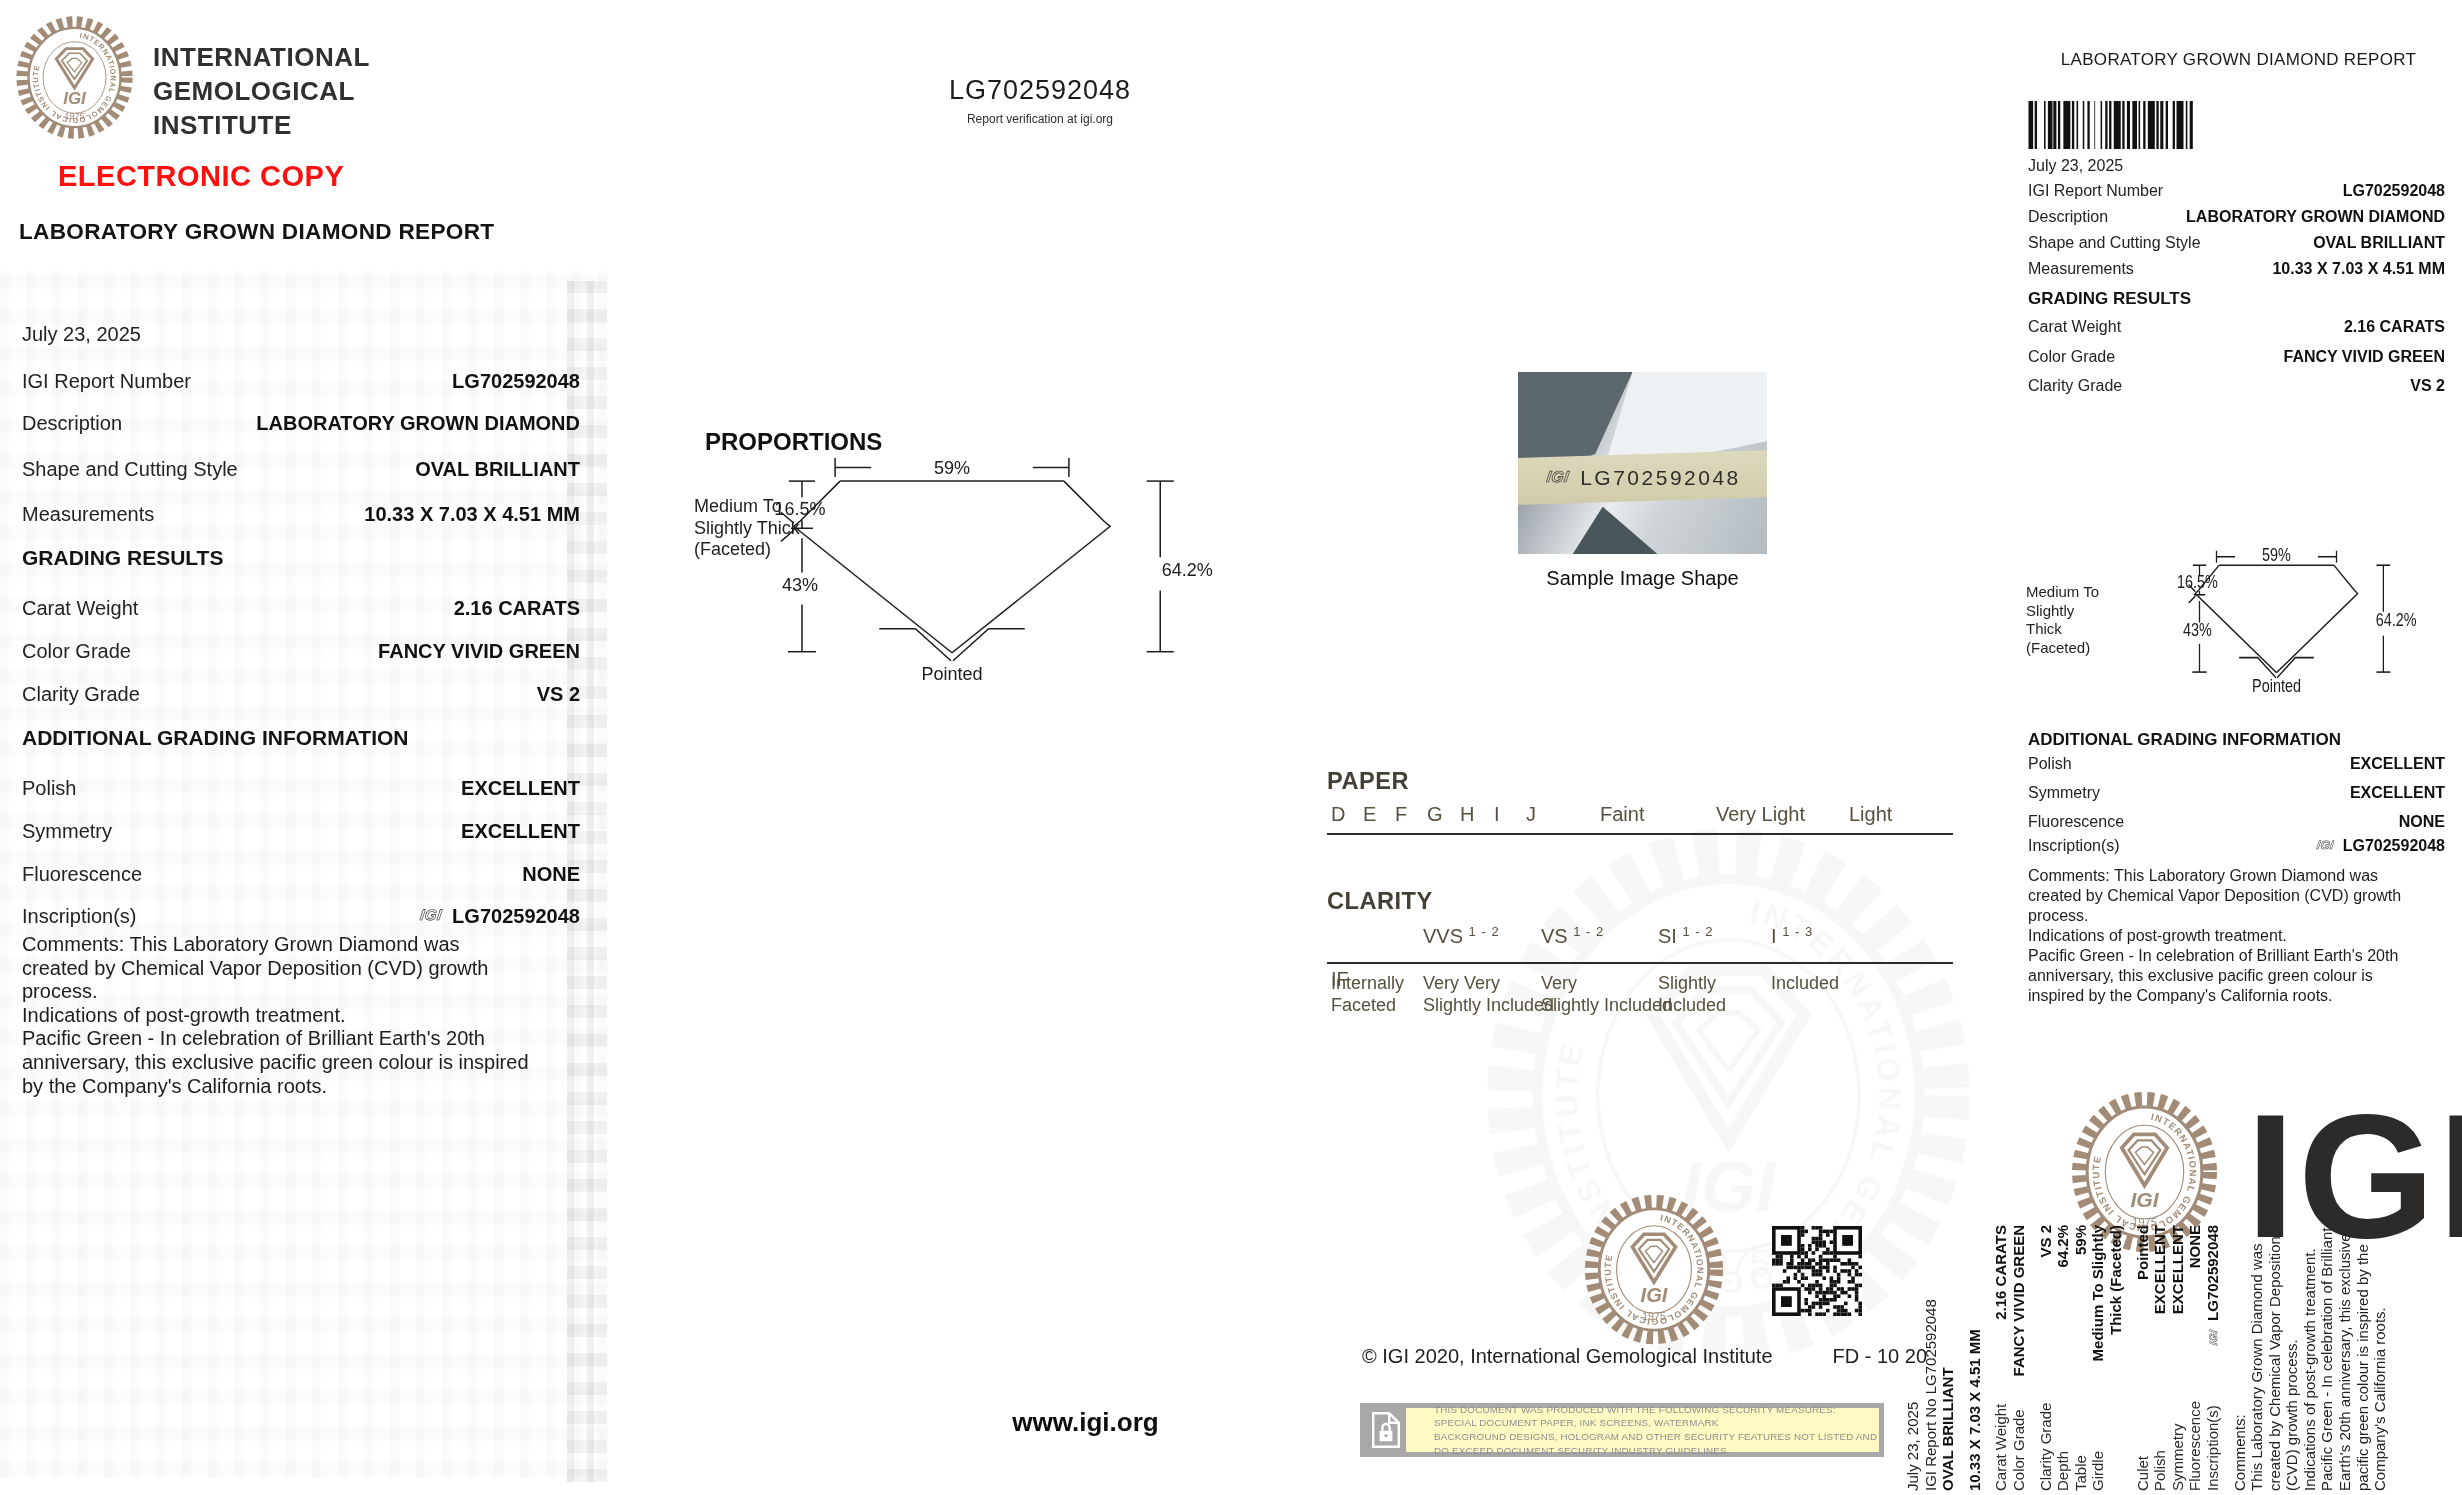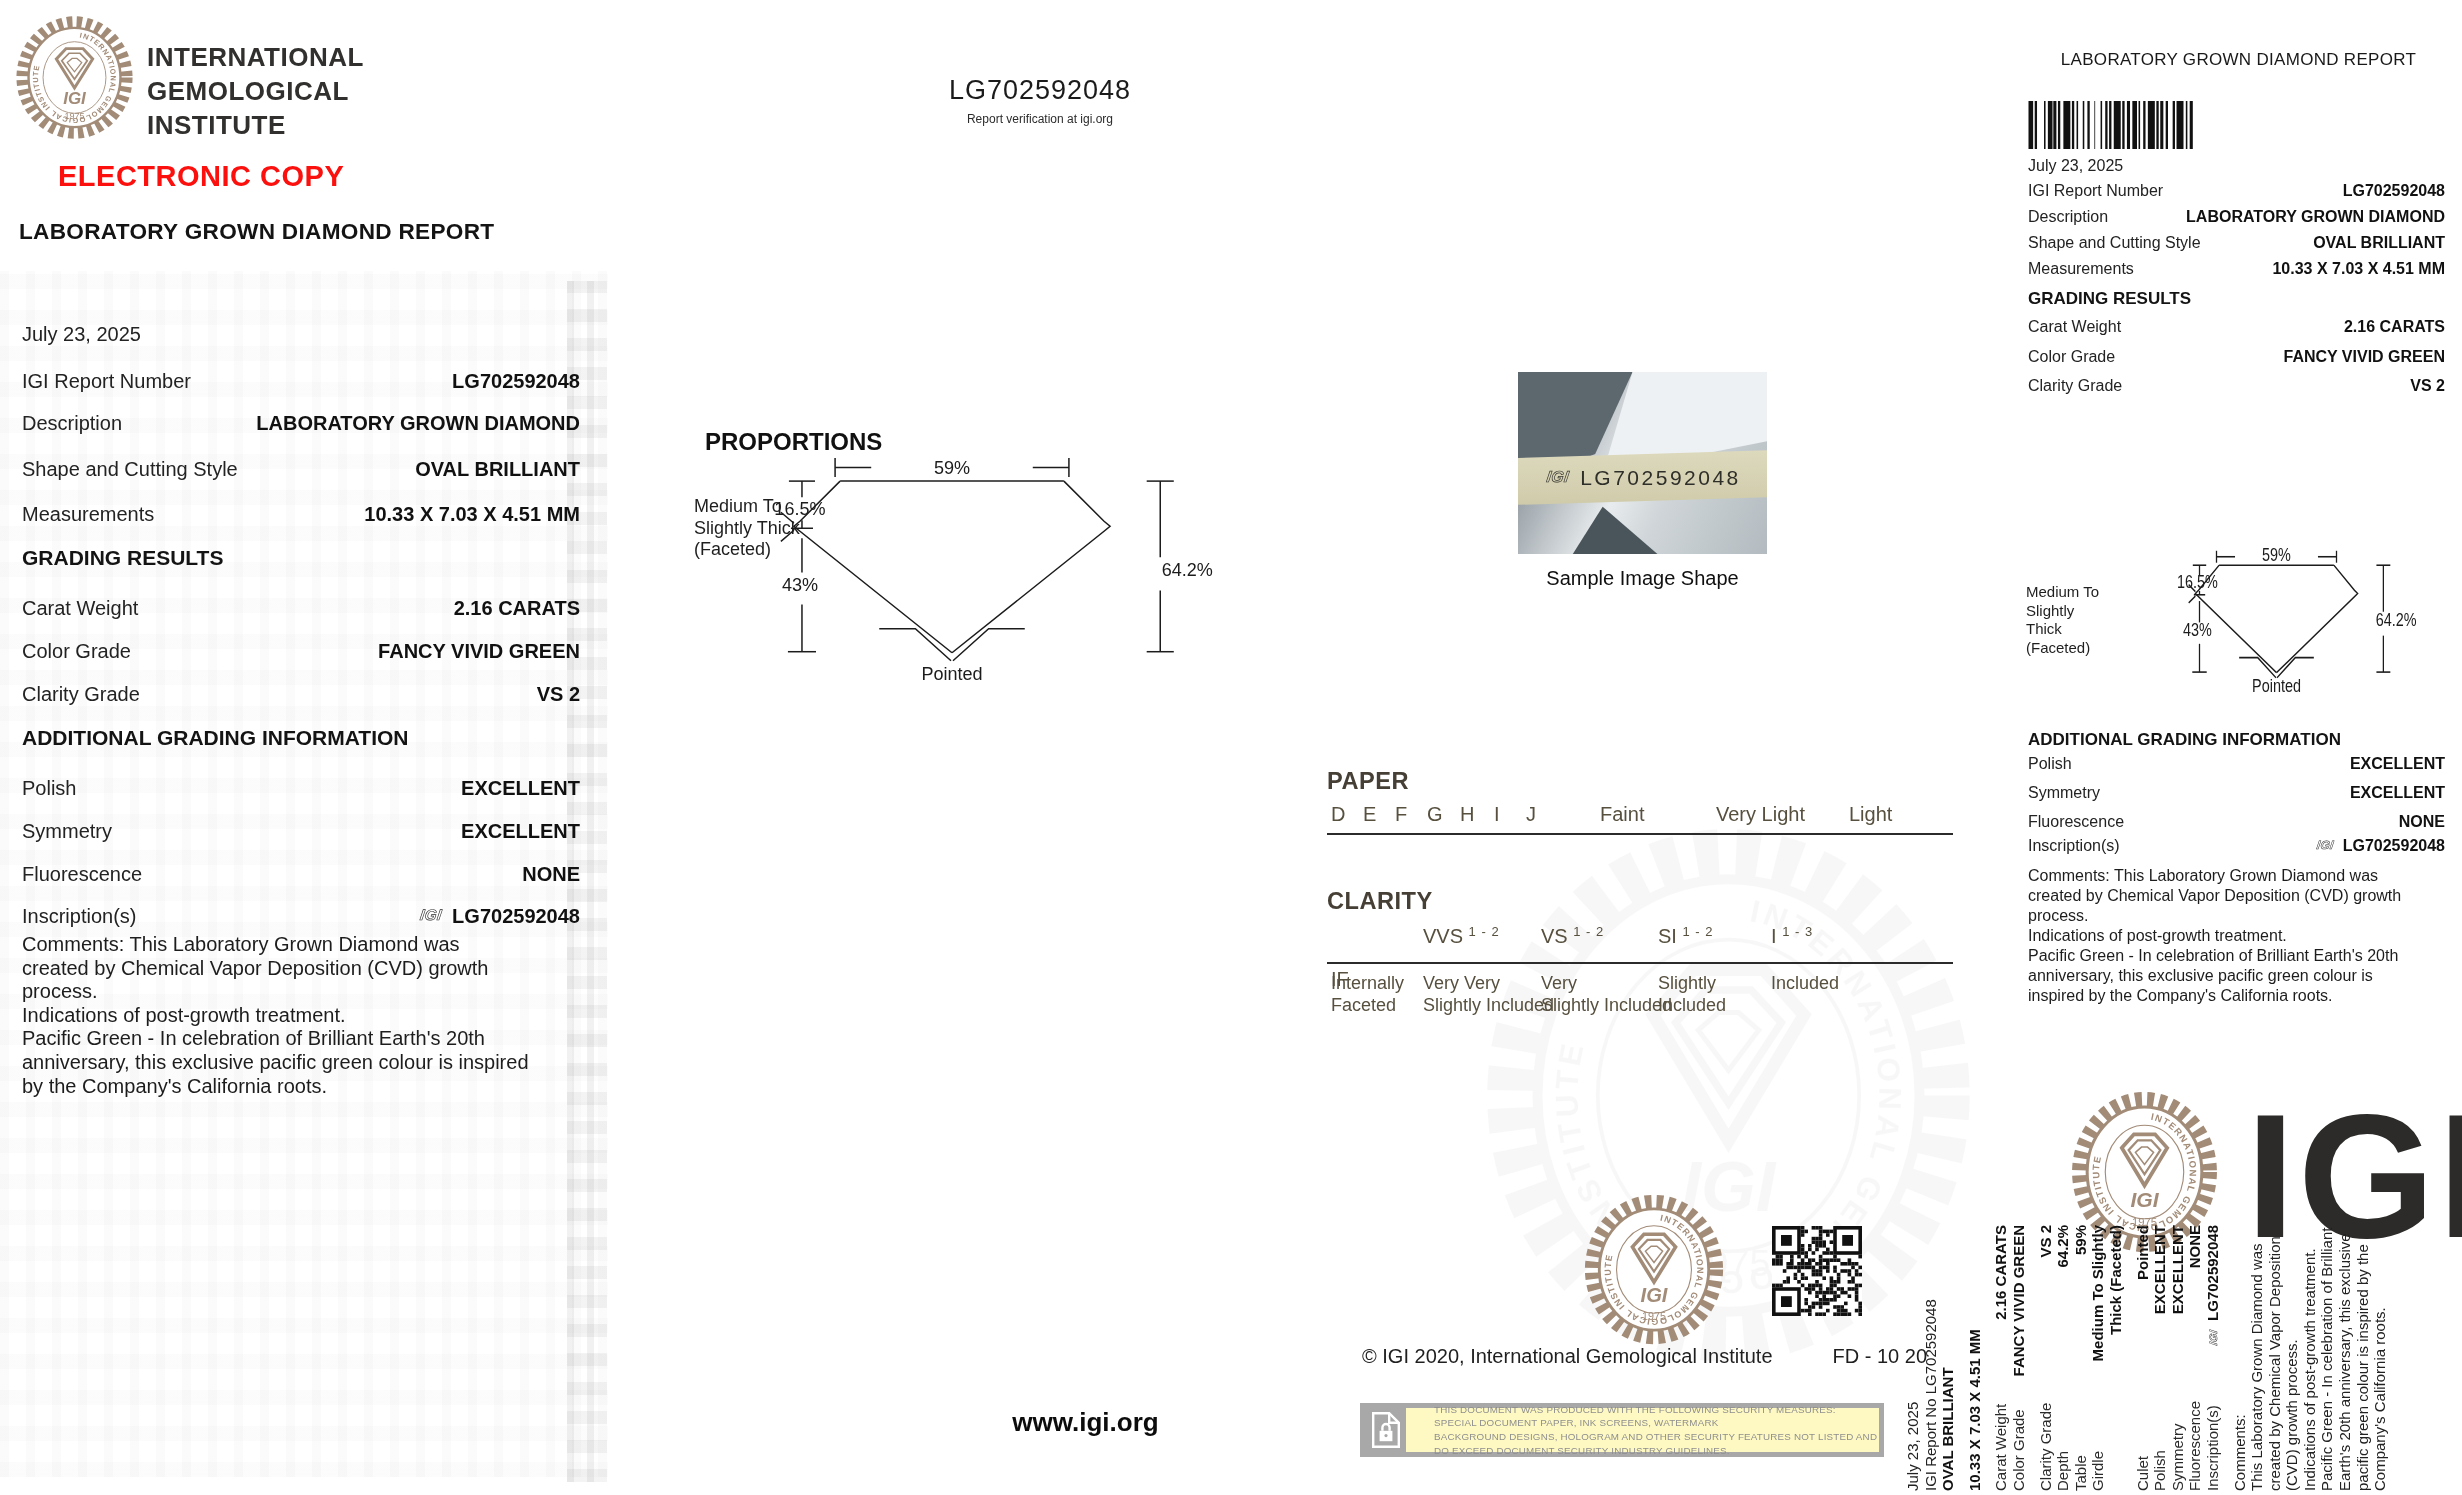--- a/index.html
+++ b/index.html
@@ -112,21 +112,21 @@
       <use href="#seal"></use>
     </svg>
 </div>
 
 <div class="abs" style="left:14px;top:14px;width:121px;height:127px;">
   <svg width="121" height="127" viewBox="0 0 240 252">
       <use href="#seal" width="240" height="252"></use>
     </svg>
 </div>
 
-<div class="abs inst-name" style="left:147px;top:40px;">
+<div class="abs inst-name" style="left:153px;top:40px;">
   <div>INTERNATIONAL</div>
   <div>GEMOLOGICAL</div>
   <div>INSTITUTE</div>
 </div>
 
 <div class="abs ecopy" style="left:58px;top:160px;">ELECTRONIC COPY</div>
 
 <div class="abs doc-title" style="left:19px;top:219px;">LABORATORY GROWN DIAMOND REPORT</div>
 
 <div class="abs datefld" style="left:22px;top:323px;">July 23, 2025</div>

